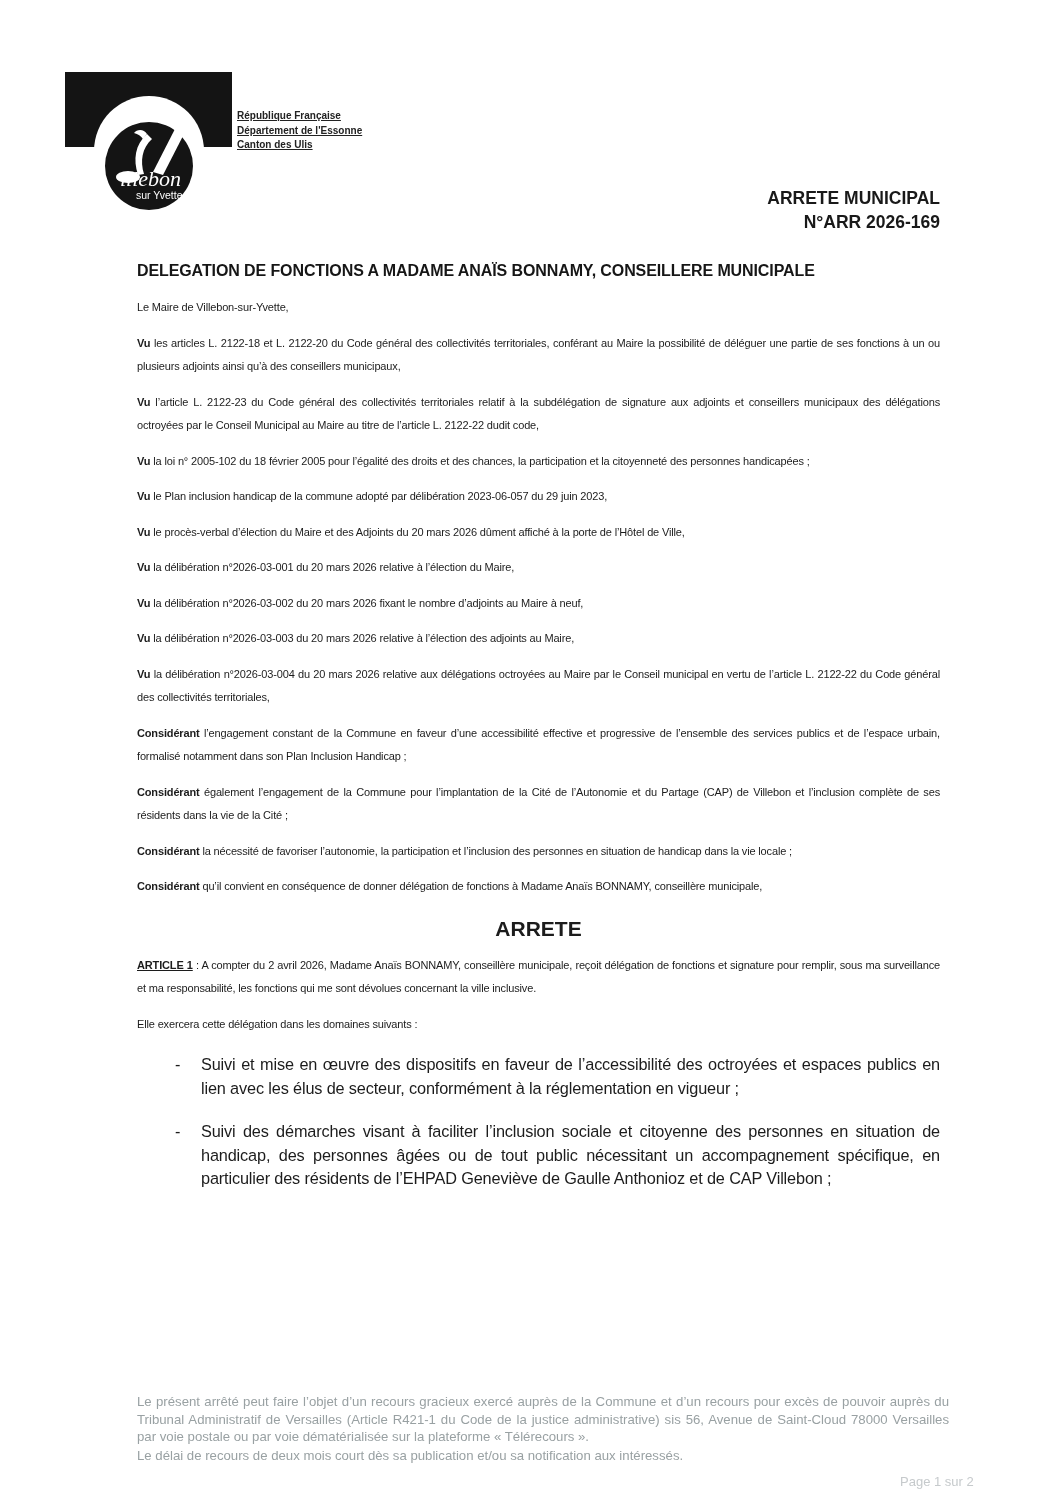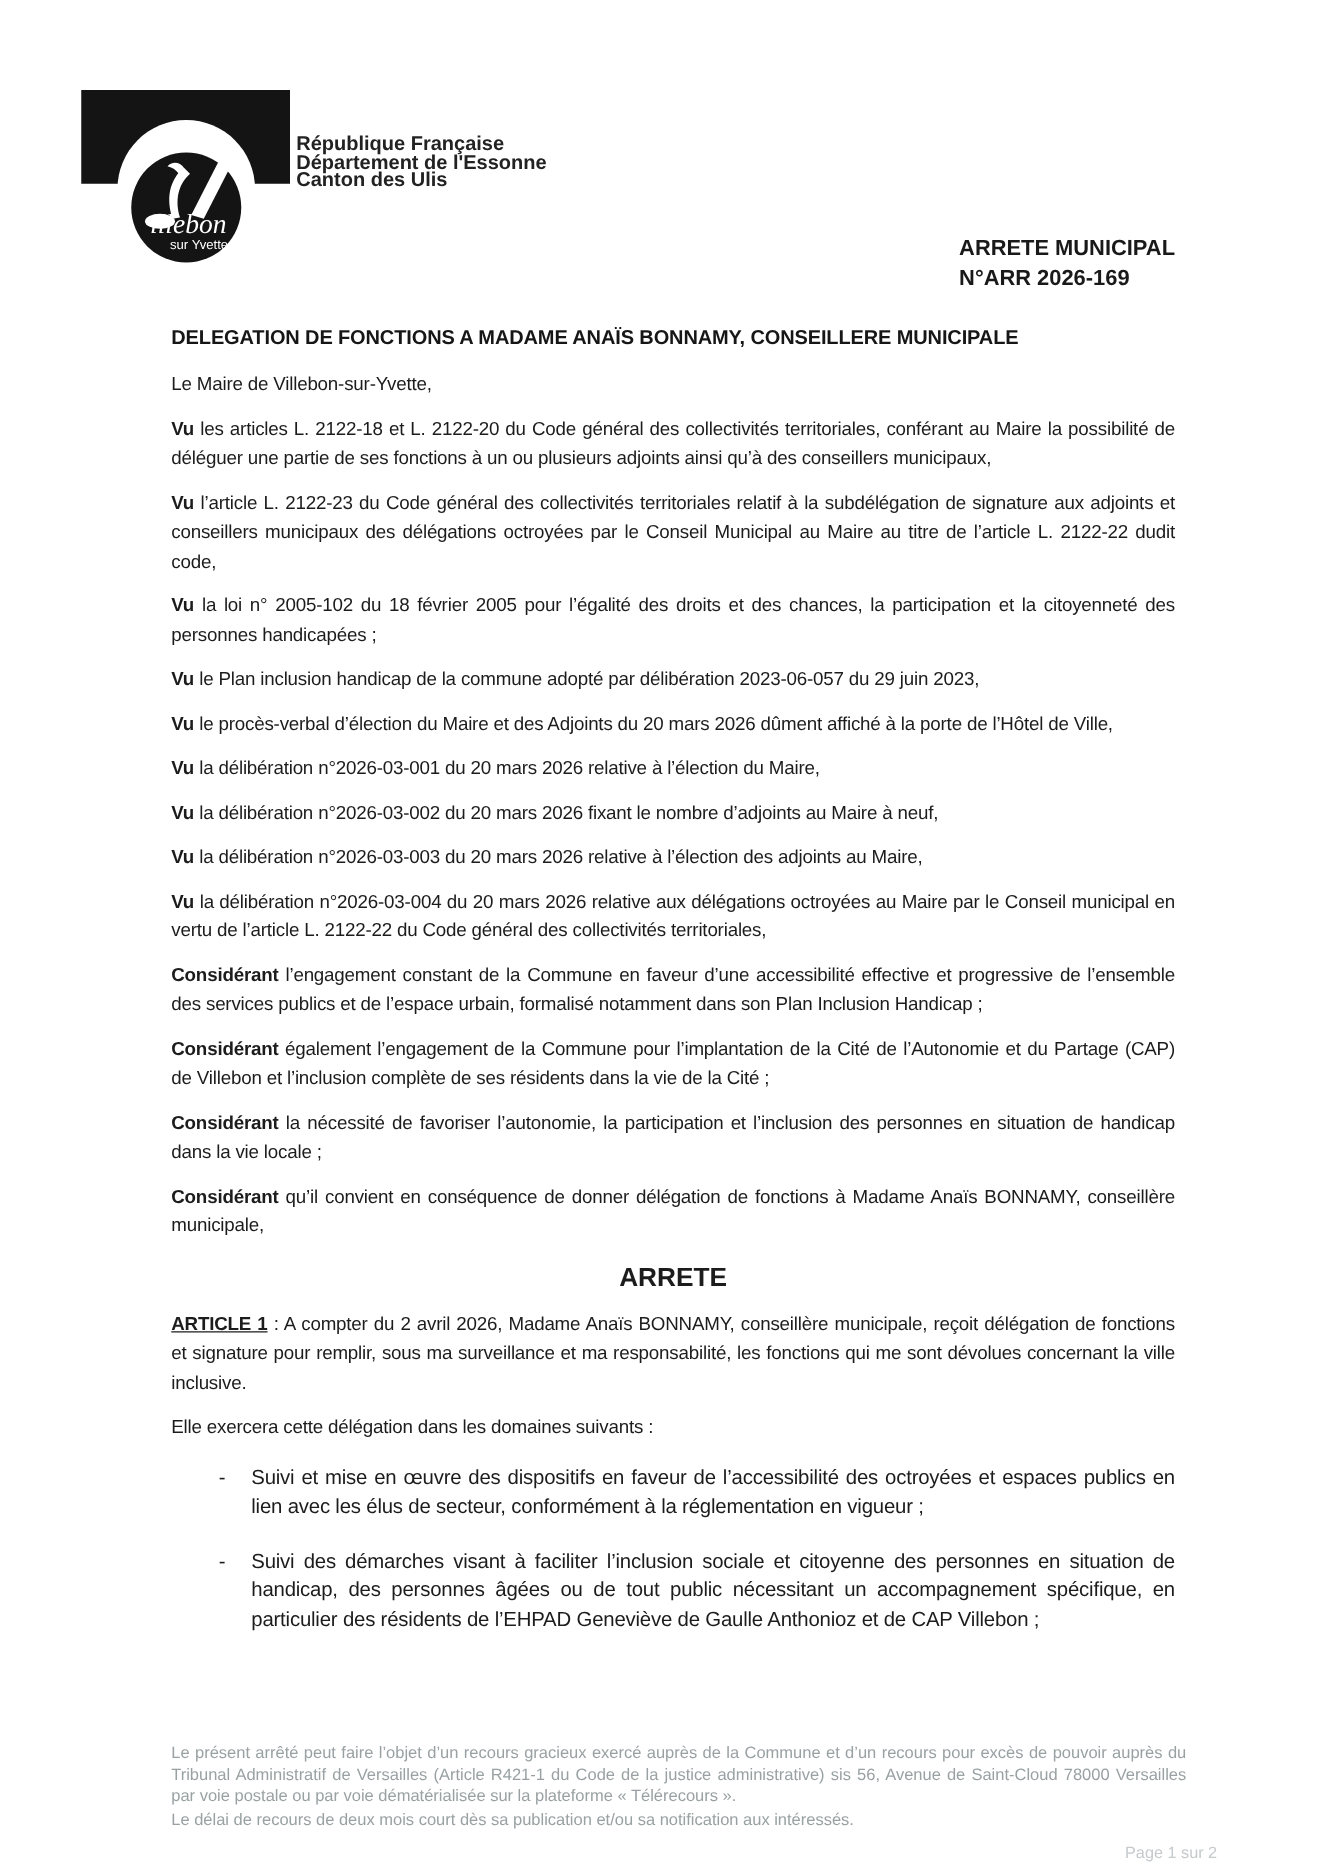--- a/index.html
+++ b/index.html
@@ -22,46 +22,46 @@
     border: 2px solid #2a2a2a;
     padding: 4px 7px 6px 7px;
     font-size: 11.5px;
     line-height: 13.5px;
     color: #2a2a2a;
     letter-spacing: 0.1px;
   }
   .logo-wrap { position: absolute; left: 64px; top: 71px; width: 172px; height: 148px; }
   .region-block {
     position: absolute; left: 237px; top: 109px;
-    font-size: 16px; font-weight: bold; line-height: 14.5px; color: #222;
+    font-size: 10px; font-weight: bold; line-height: 14.5px; color: #222; text-decoration: underline;
   }
   .title-block {
     position: absolute; right: 118px; top: 186px;
-    text-align: left;
+    text-align: right;
     font-weight: bold;
     font-size: 17.5px;
     line-height: 24px;
     color: #191919;
   }
 
   
   .content {
     position: absolute;
     left: 137px; top: 262px;
     width: 803px;
   }
   .doc-heading {
     font-size: 16px;
     font-weight: bold;
     margin-bottom: 16px;
     color: #161616;
     letter-spacing: -0.1px;
   }
   .para {
-    font-size: 15px;
+    font-size: 11px;
     line-height: 23.5px;
     text-align: justify;
     margin-bottom: 12px;
     letter-spacing: -0.15px;
   }
   .para .lead { font-weight: bold; }
   .intro-line { text-align: left; }
   .arrete-center {
     text-align: center;
     font-weight: bold;

